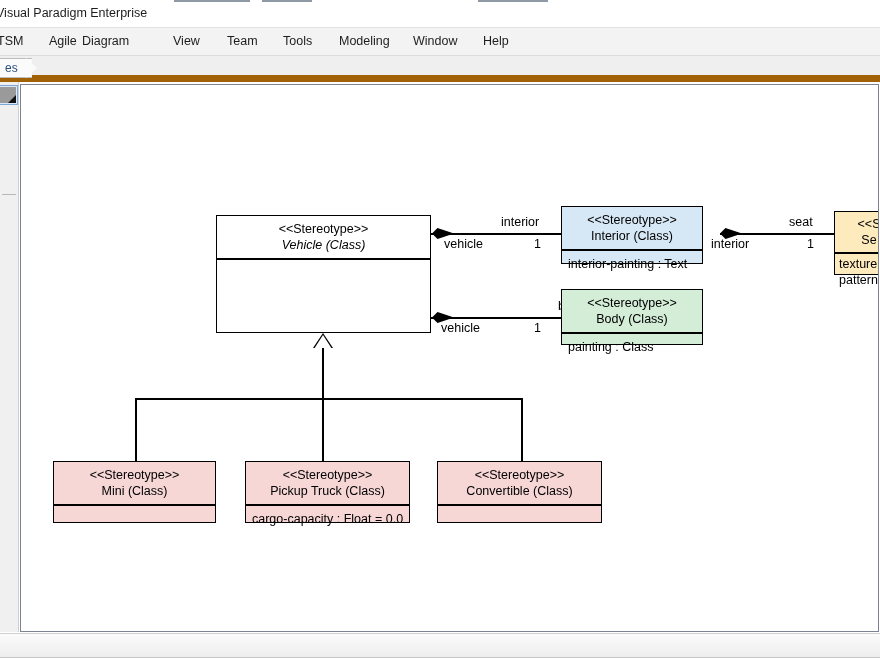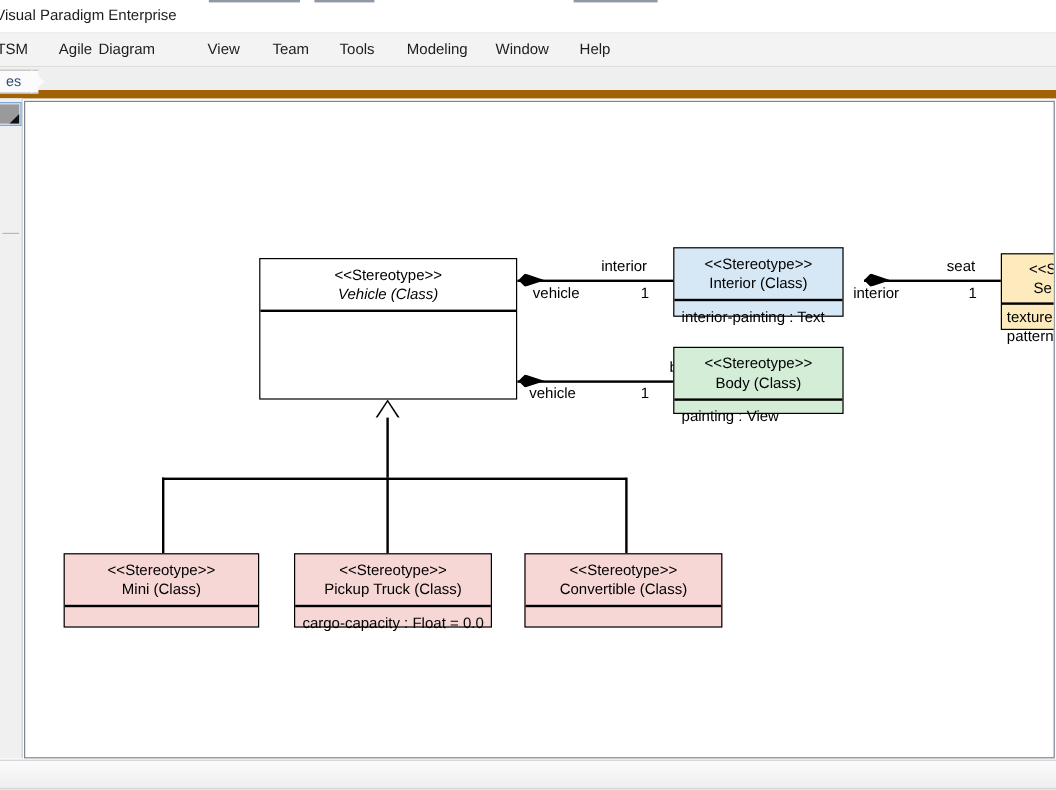--- a/index.html
+++ b/index.html
@@ -323,21 +323,21 @@
       </div>
     </div>
 
     <div class="uml-class" style="left:540px; top:204px; width:142px; height:56px; background:#d3edd7;">
       <div class="uml-head">
         <span class="uml-stereo">&lt;&lt;Stereotype&gt;&gt;</span>
         <span class="uml-name">Body (Class)</span>
       </div>
       <div class="uml-head-divider"></div>
       <div class="uml-body">
-        <div class="uml-attr">painting : View</div>
+        <div class="uml-attr">painting : Class</div>
       </div>
     </div>
 
     <div class="uml-class" style="left:813px; top:126px; width:70px; height:64px; background:#fdebbd;">
       <div class="uml-head" style="padding:4px 4px 4px 4px;">
         <span class="uml-stereo">&lt;&lt;S</span>
         <span class="uml-name">Se</span>
       </div>
       <div class="uml-head-divider"></div>
       <div class="uml-body" style="padding:2px 4px 4px 4px; line-height:16px;">

